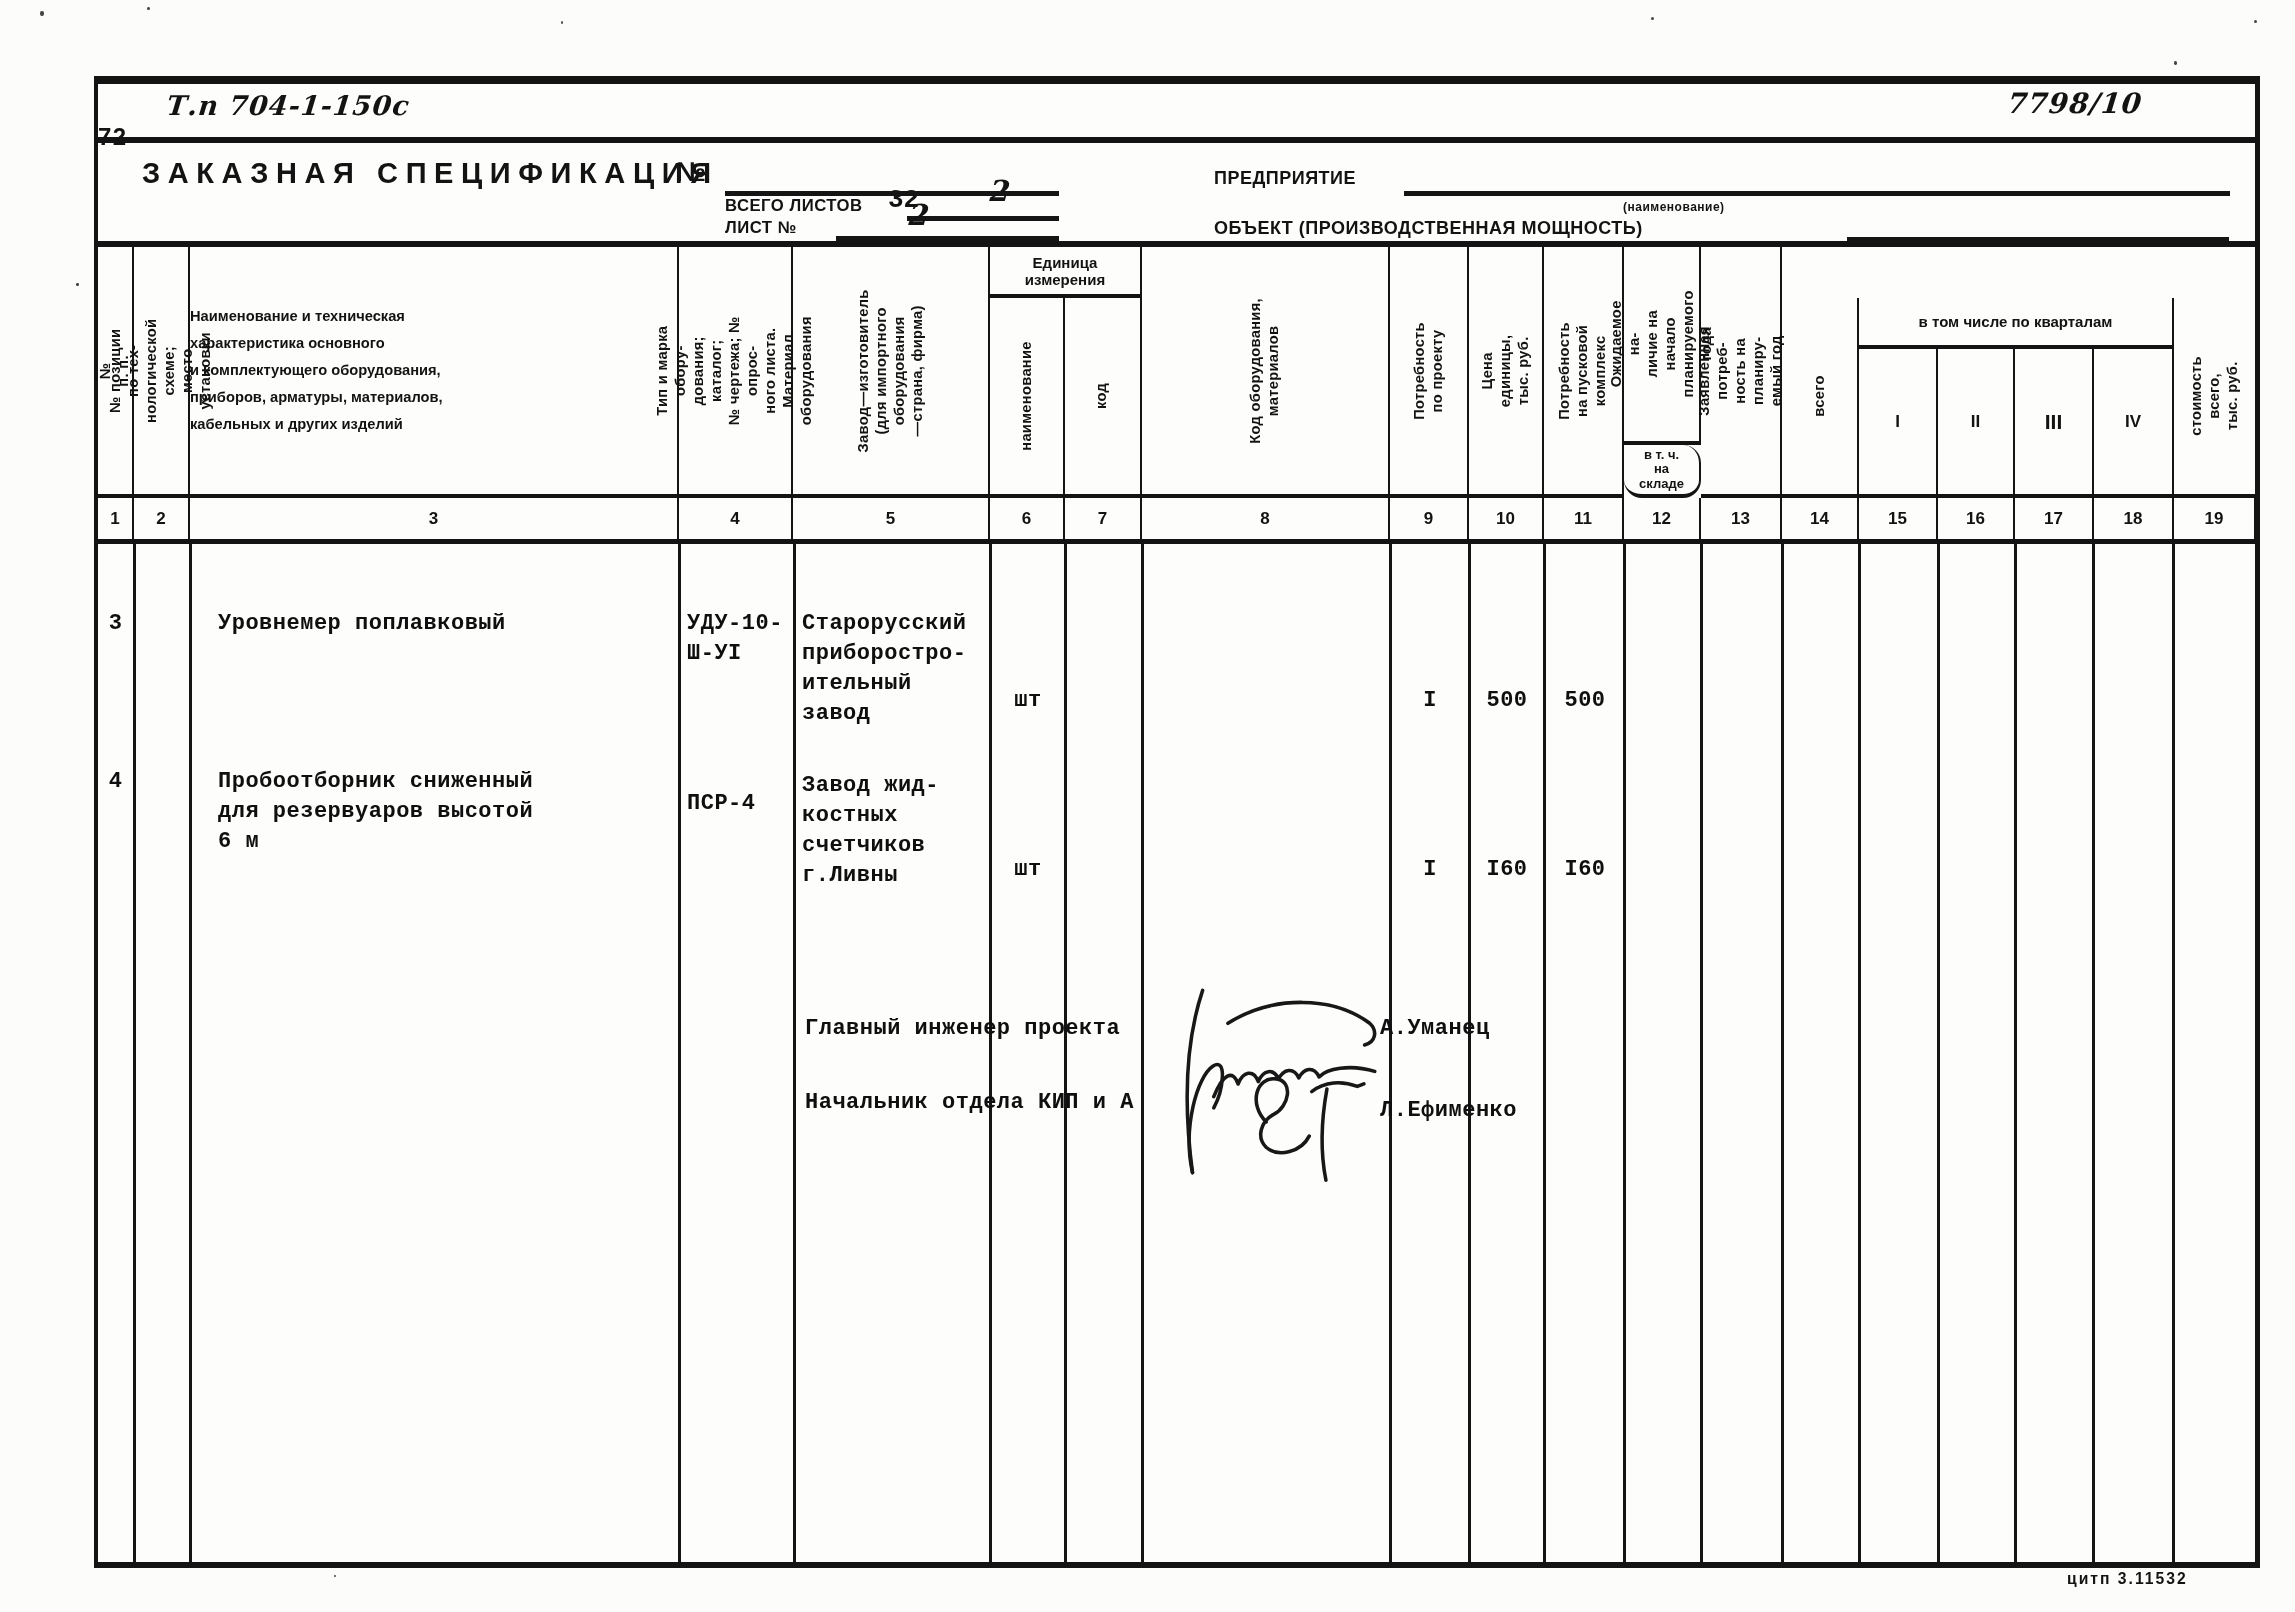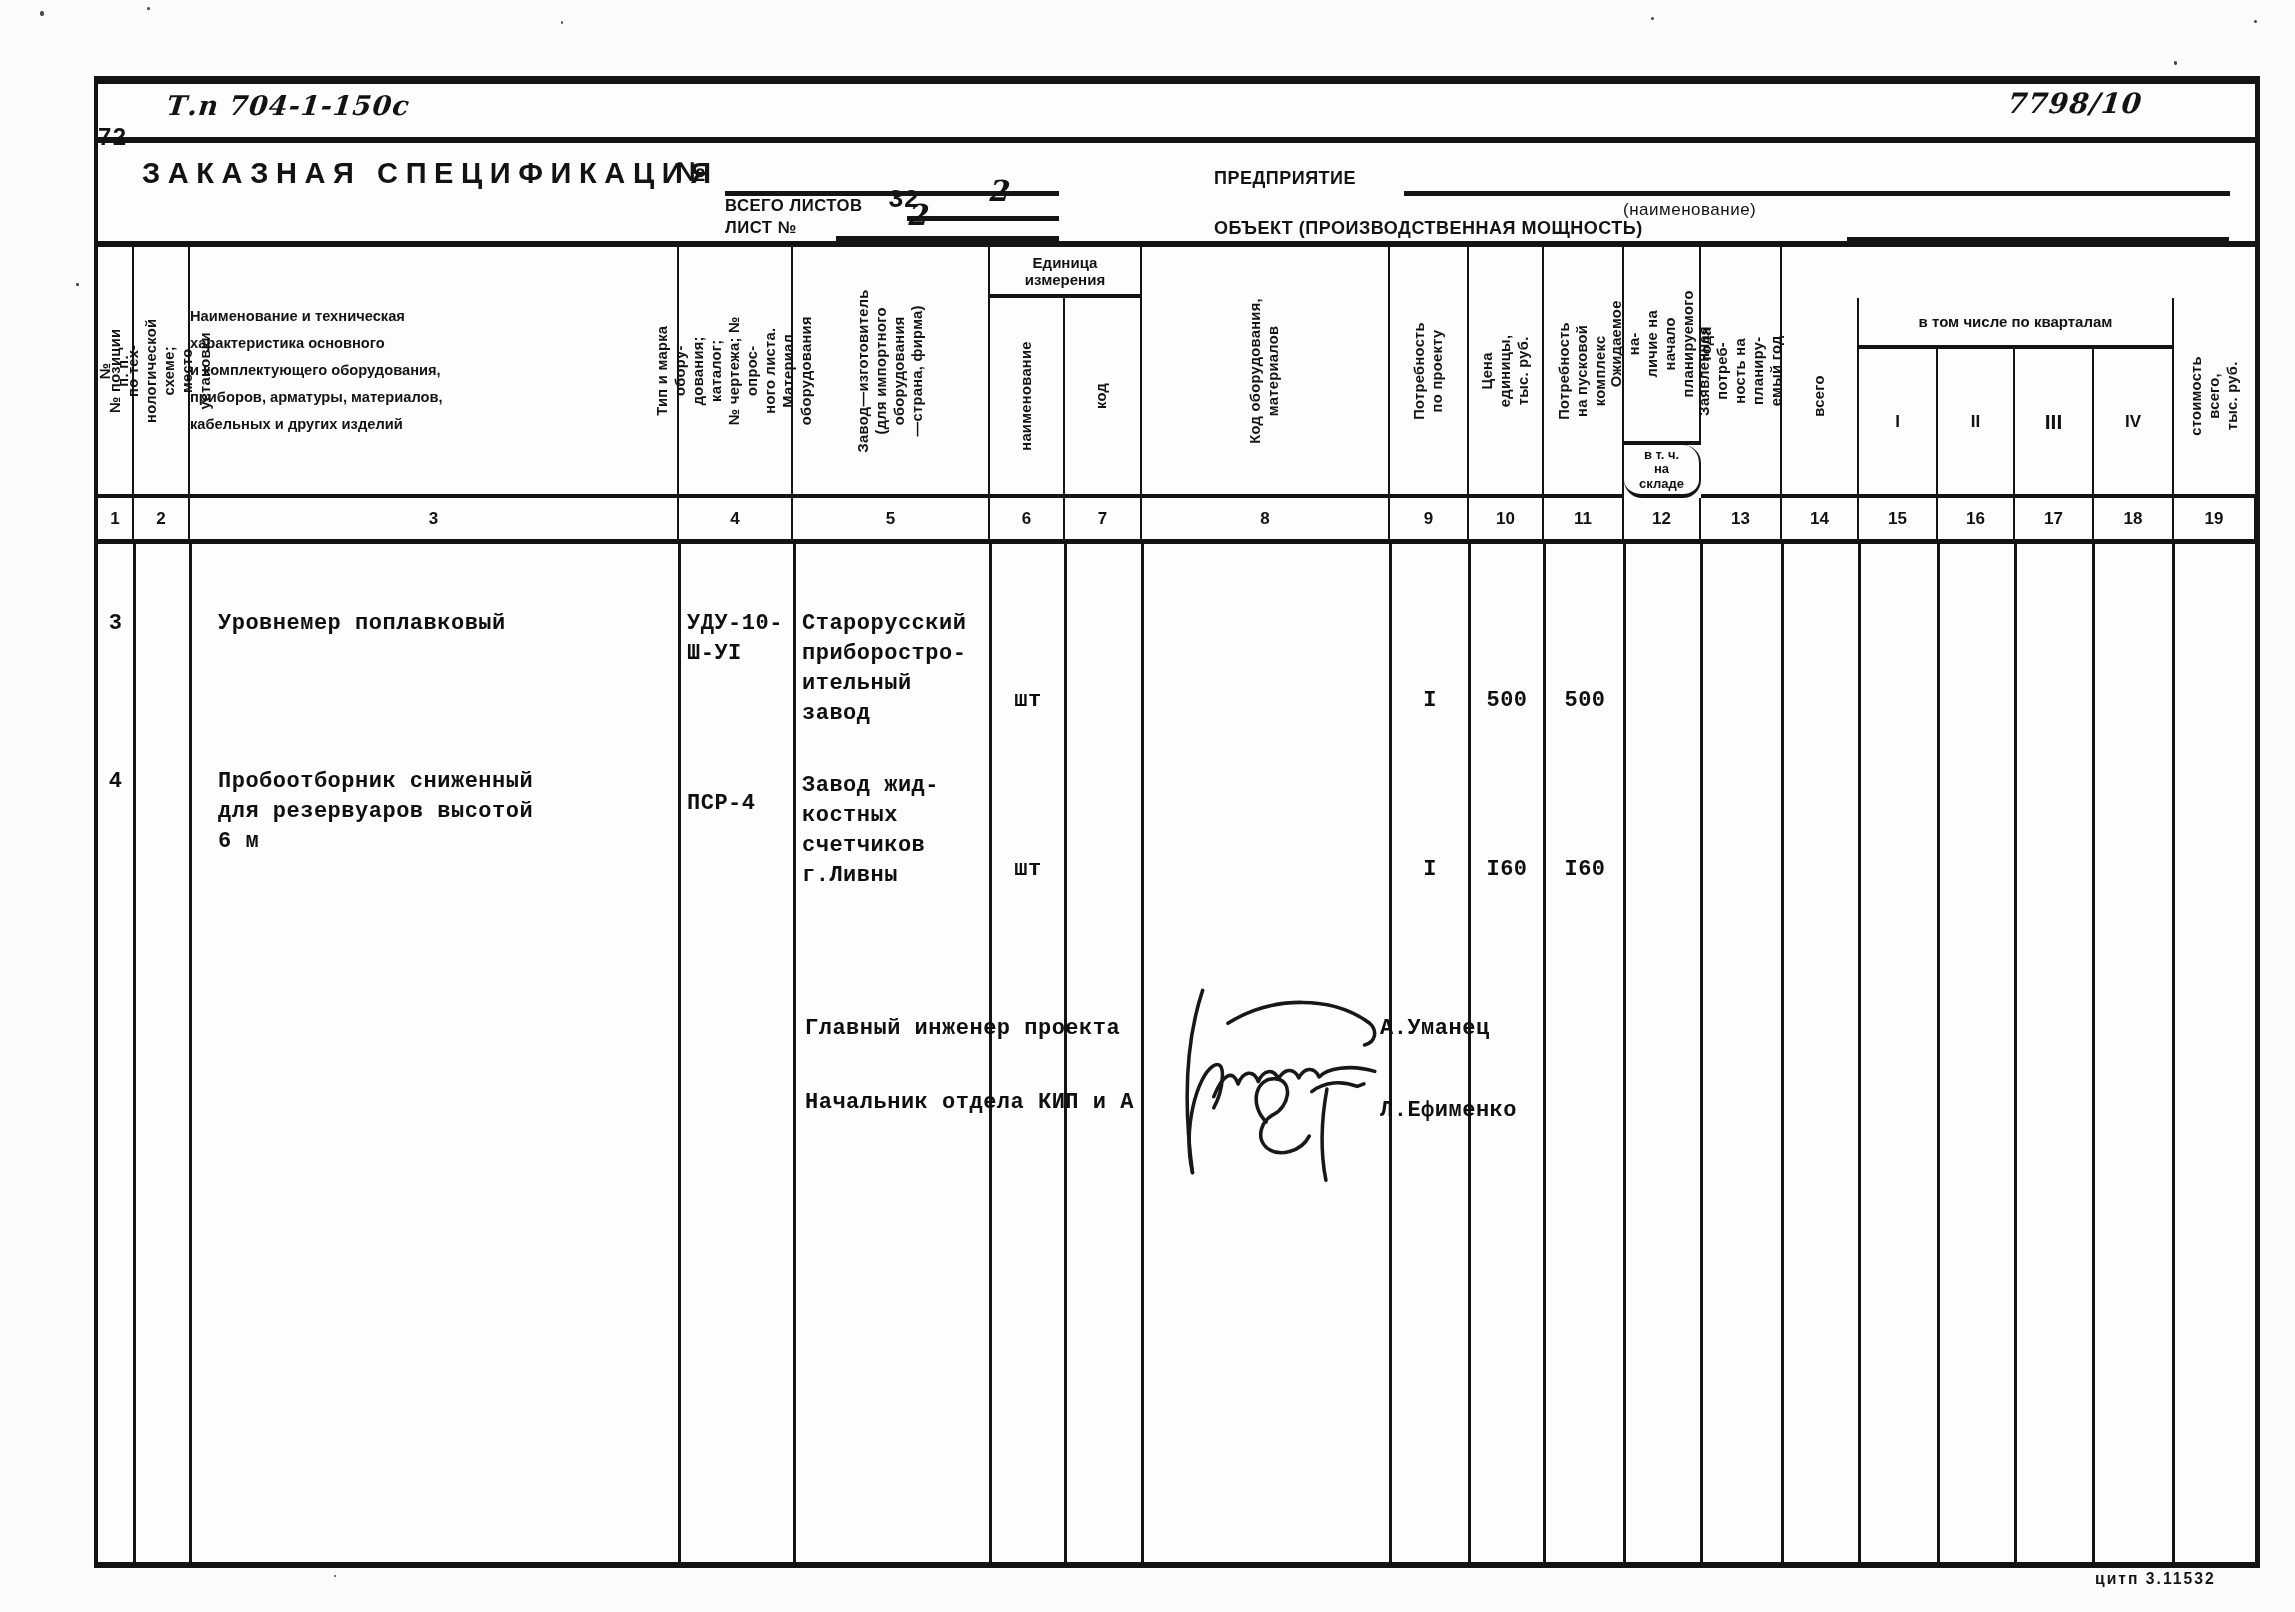--- a/index.html
+++ b/index.html
@@ -32,21 +32,21 @@
   .strip .pagenum { position: absolute; left: 0; right: 0; top: 7px; font-weight: 700; font-size: 24px; letter-spacing: 1.5px; margin-top: 32px; }
   .strip .docnum { position: absolute; left: 1910px; top: 3px; font-size: 28px; }
 
   .titlezone { position: relative; height: 98px; }
   .heading { position: absolute; left: 44px; top: 14px; font-size: 29px; font-weight: 700; letter-spacing: 7.6px; }
   .nosign  { position: absolute; left: 578px; top: 14px; font-size: 27px; font-weight: 700; }
   .specnum { position: absolute; left: 699px; top: 6px; width: 213px; text-align: center; font-family: "Liberation Mono", monospace; font-weight: 700; font-size: 26px; margin-top: 36px; }
   .uline { position: absolute; height: 4.6px; background: #151515; }
   .lbl  { position: absolute; font-weight: 700; font-size: 16.7px; letter-spacing: 0.5px; }
   .hand2 { position: absolute; font-family: "DejaVu Serif", serif; font-style: italic; font-weight: 700; font-size: 29px; transform: skewX(-5deg); }
-  .hint { position: absolute; font-weight: 400; font-size: 17px; letter-spacing: 0.5px; }
+  .hint { position: absolute; font-weight: 700; font-size: 12px; letter-spacing: 0.5px; }
 
   .gridwrap {
     display: grid; height: 1321px;
     border-top: 6px solid #141414;
     grid-template-columns: 36px 56px 489px 114px 197px 75px 77px 248px 79px 75px 80px 77px 81px 77px 79px 77px 79px 80px 82px;
     grid-template-rows: 51px 51px 96px 53px 46px 1fr;
   }
   .hc {
     border-right: 2.5px solid #141414;
     border-bottom: 4.6px solid #141414;
@@ -73,21 +73,21 @@
   .vline { position: absolute; top: 0; bottom: 0; width: 2.5px; background: #141414; }
   .tw {
     position: absolute;
     font-family: "Liberation Mono", "DejaVu Sans Mono", monospace;
     font-weight: 700; font-size: 22px; line-height: 1.36;
     letter-spacing: 0.5px; white-space: pre-line; color: #0f0f0f;
   }
   .ctr { text-align: center; }
   .sig { position: absolute; }
   .sig path { fill: none; stroke: #181818; stroke-width: 7; stroke-linecap: round; stroke-linejoin: round; }
-  .footer { position: absolute; left: 2067px; top: 1570px; font-weight: 700; font-size: 15.7px; letter-spacing: 2px; margin-left: 28px; }
+  .footer { position: absolute; left: 2067px; top: 1570px; font-weight: 700; font-size: 15.7px; letter-spacing: 2px; }
   .speck { position: absolute; background: #242424; border-radius: 50%; opacity: .85; }
   .smudge { position: absolute; left: 324px; top: 823px; width: 101px; height: 30px;
     background: radial-gradient(ellipse at center, rgba(45,45,45,.4), rgba(0,0,0,0) 70%); }
 </style>
 </head>
 <body>
 
 <div class="page">
 
   <div class="speck" style="left:40px;top:11px;width:3.5px;height:4.6px"></div>

